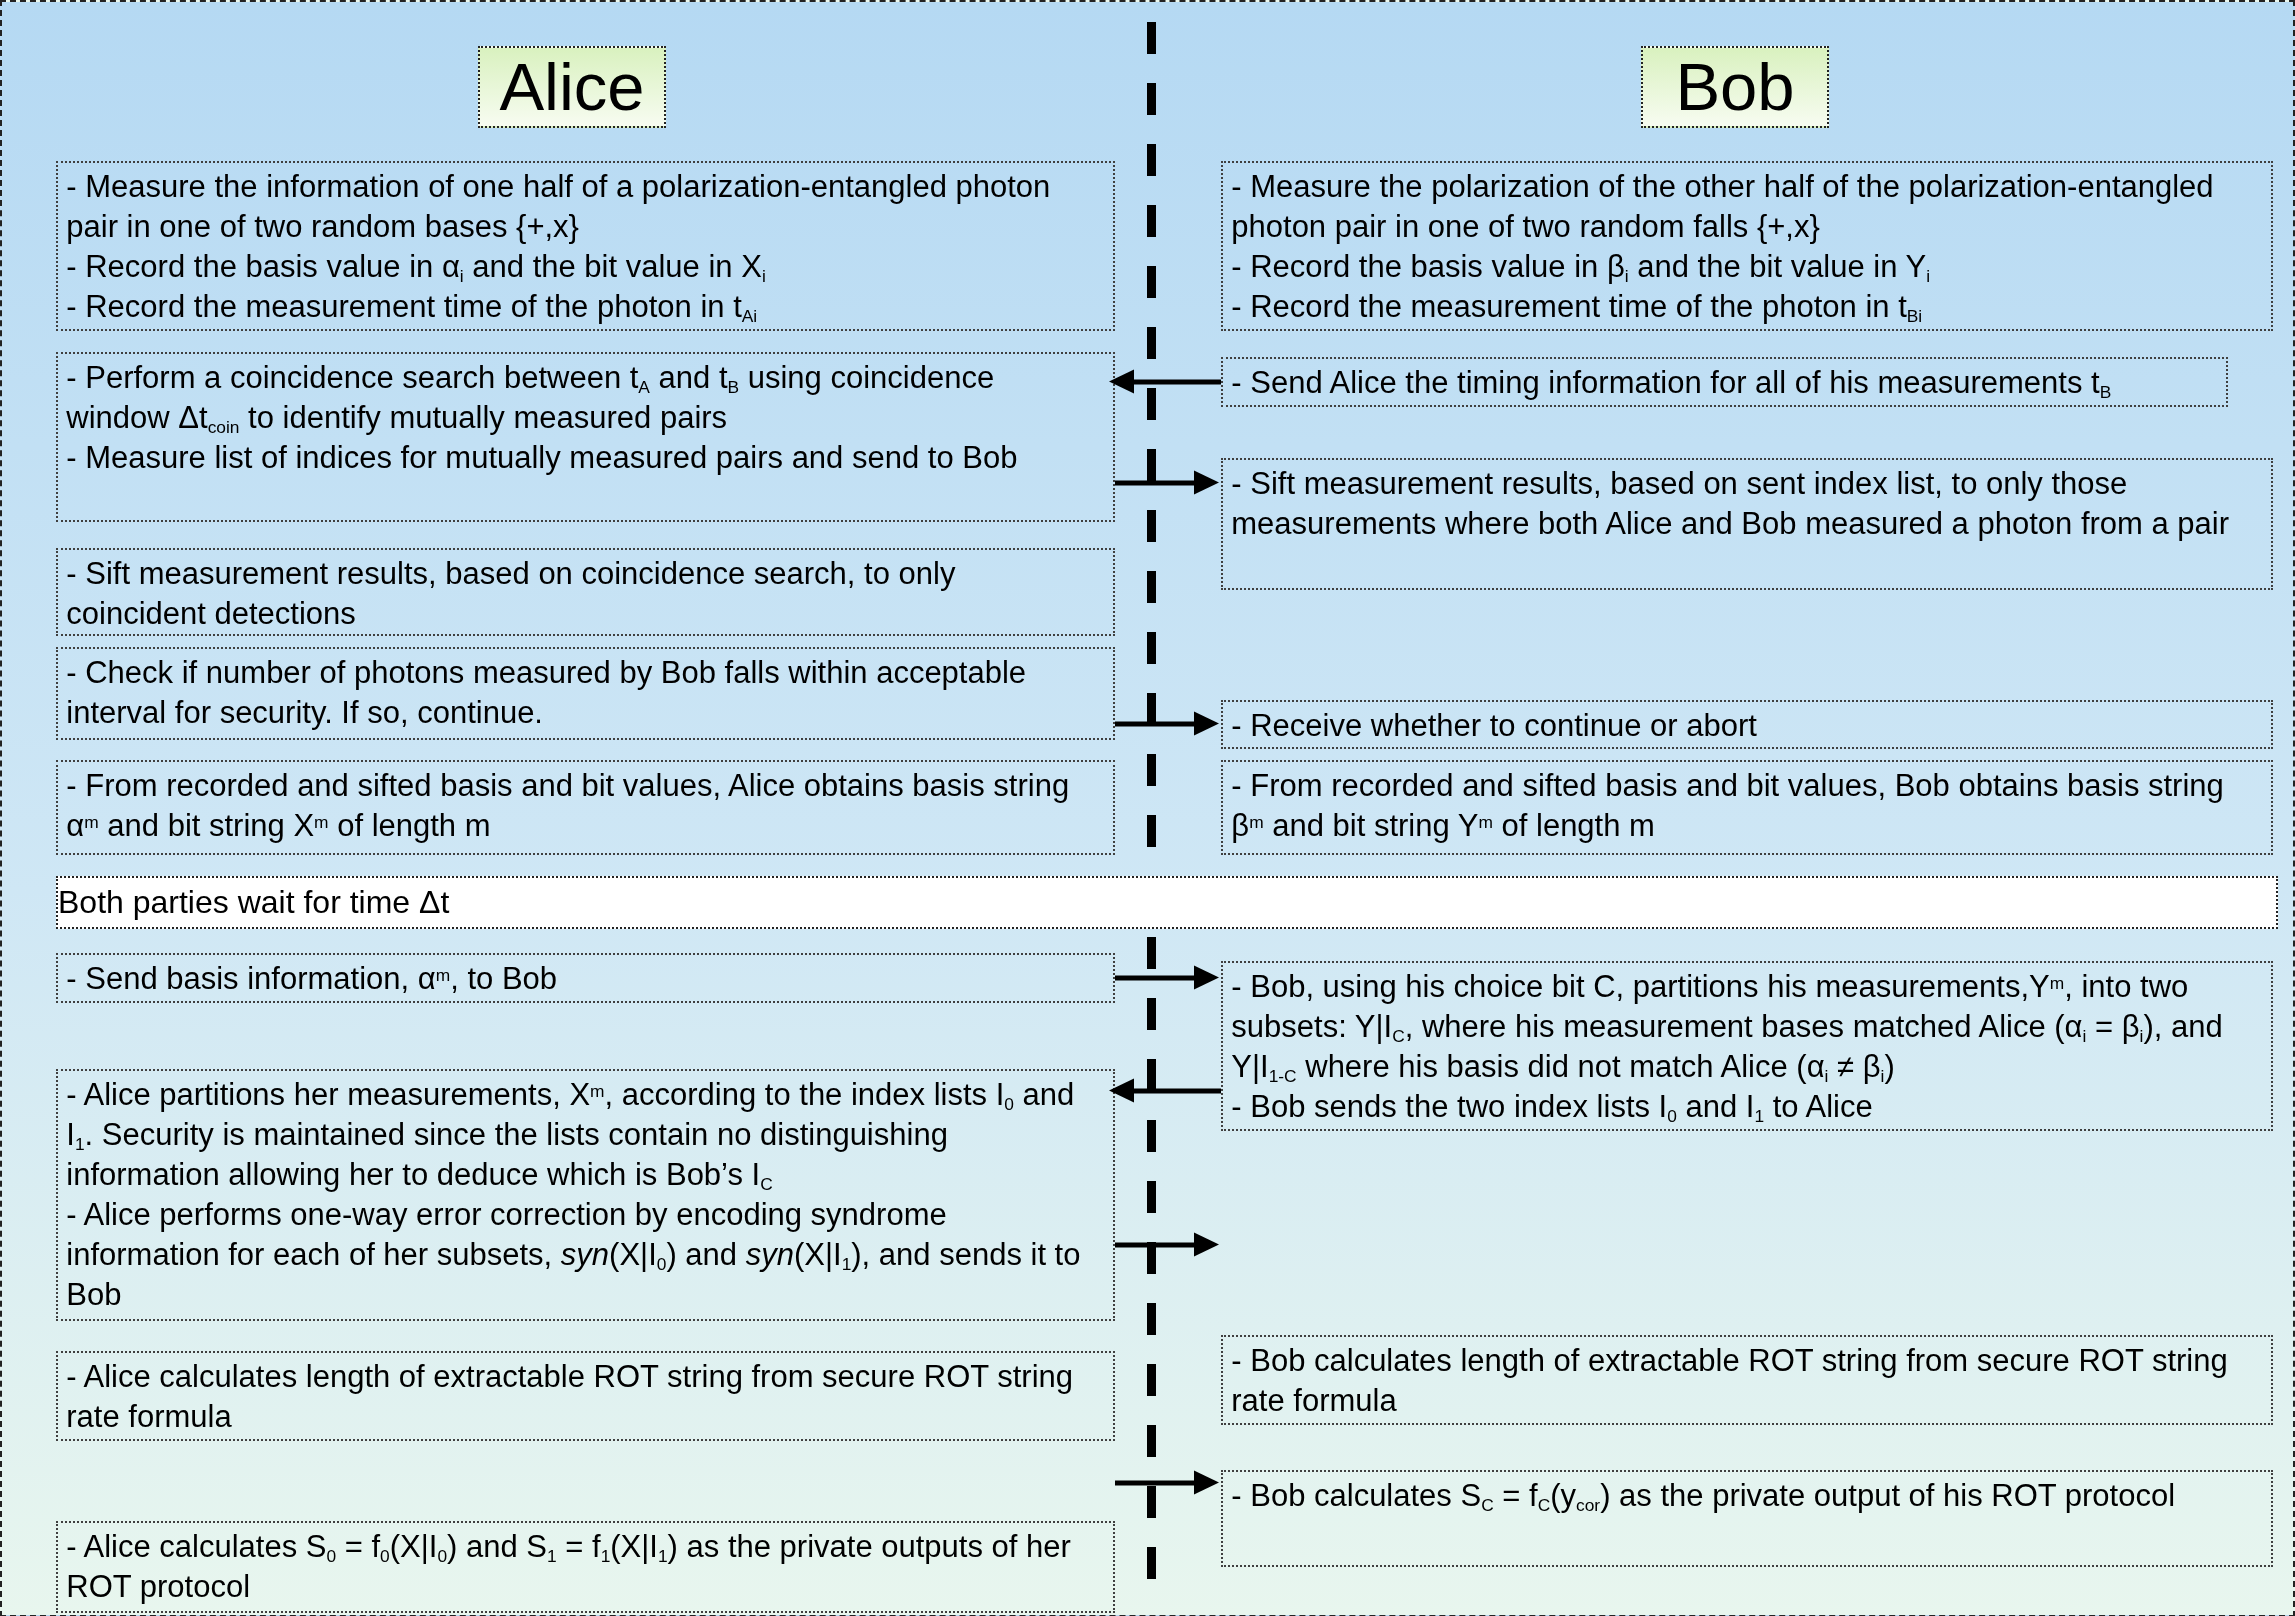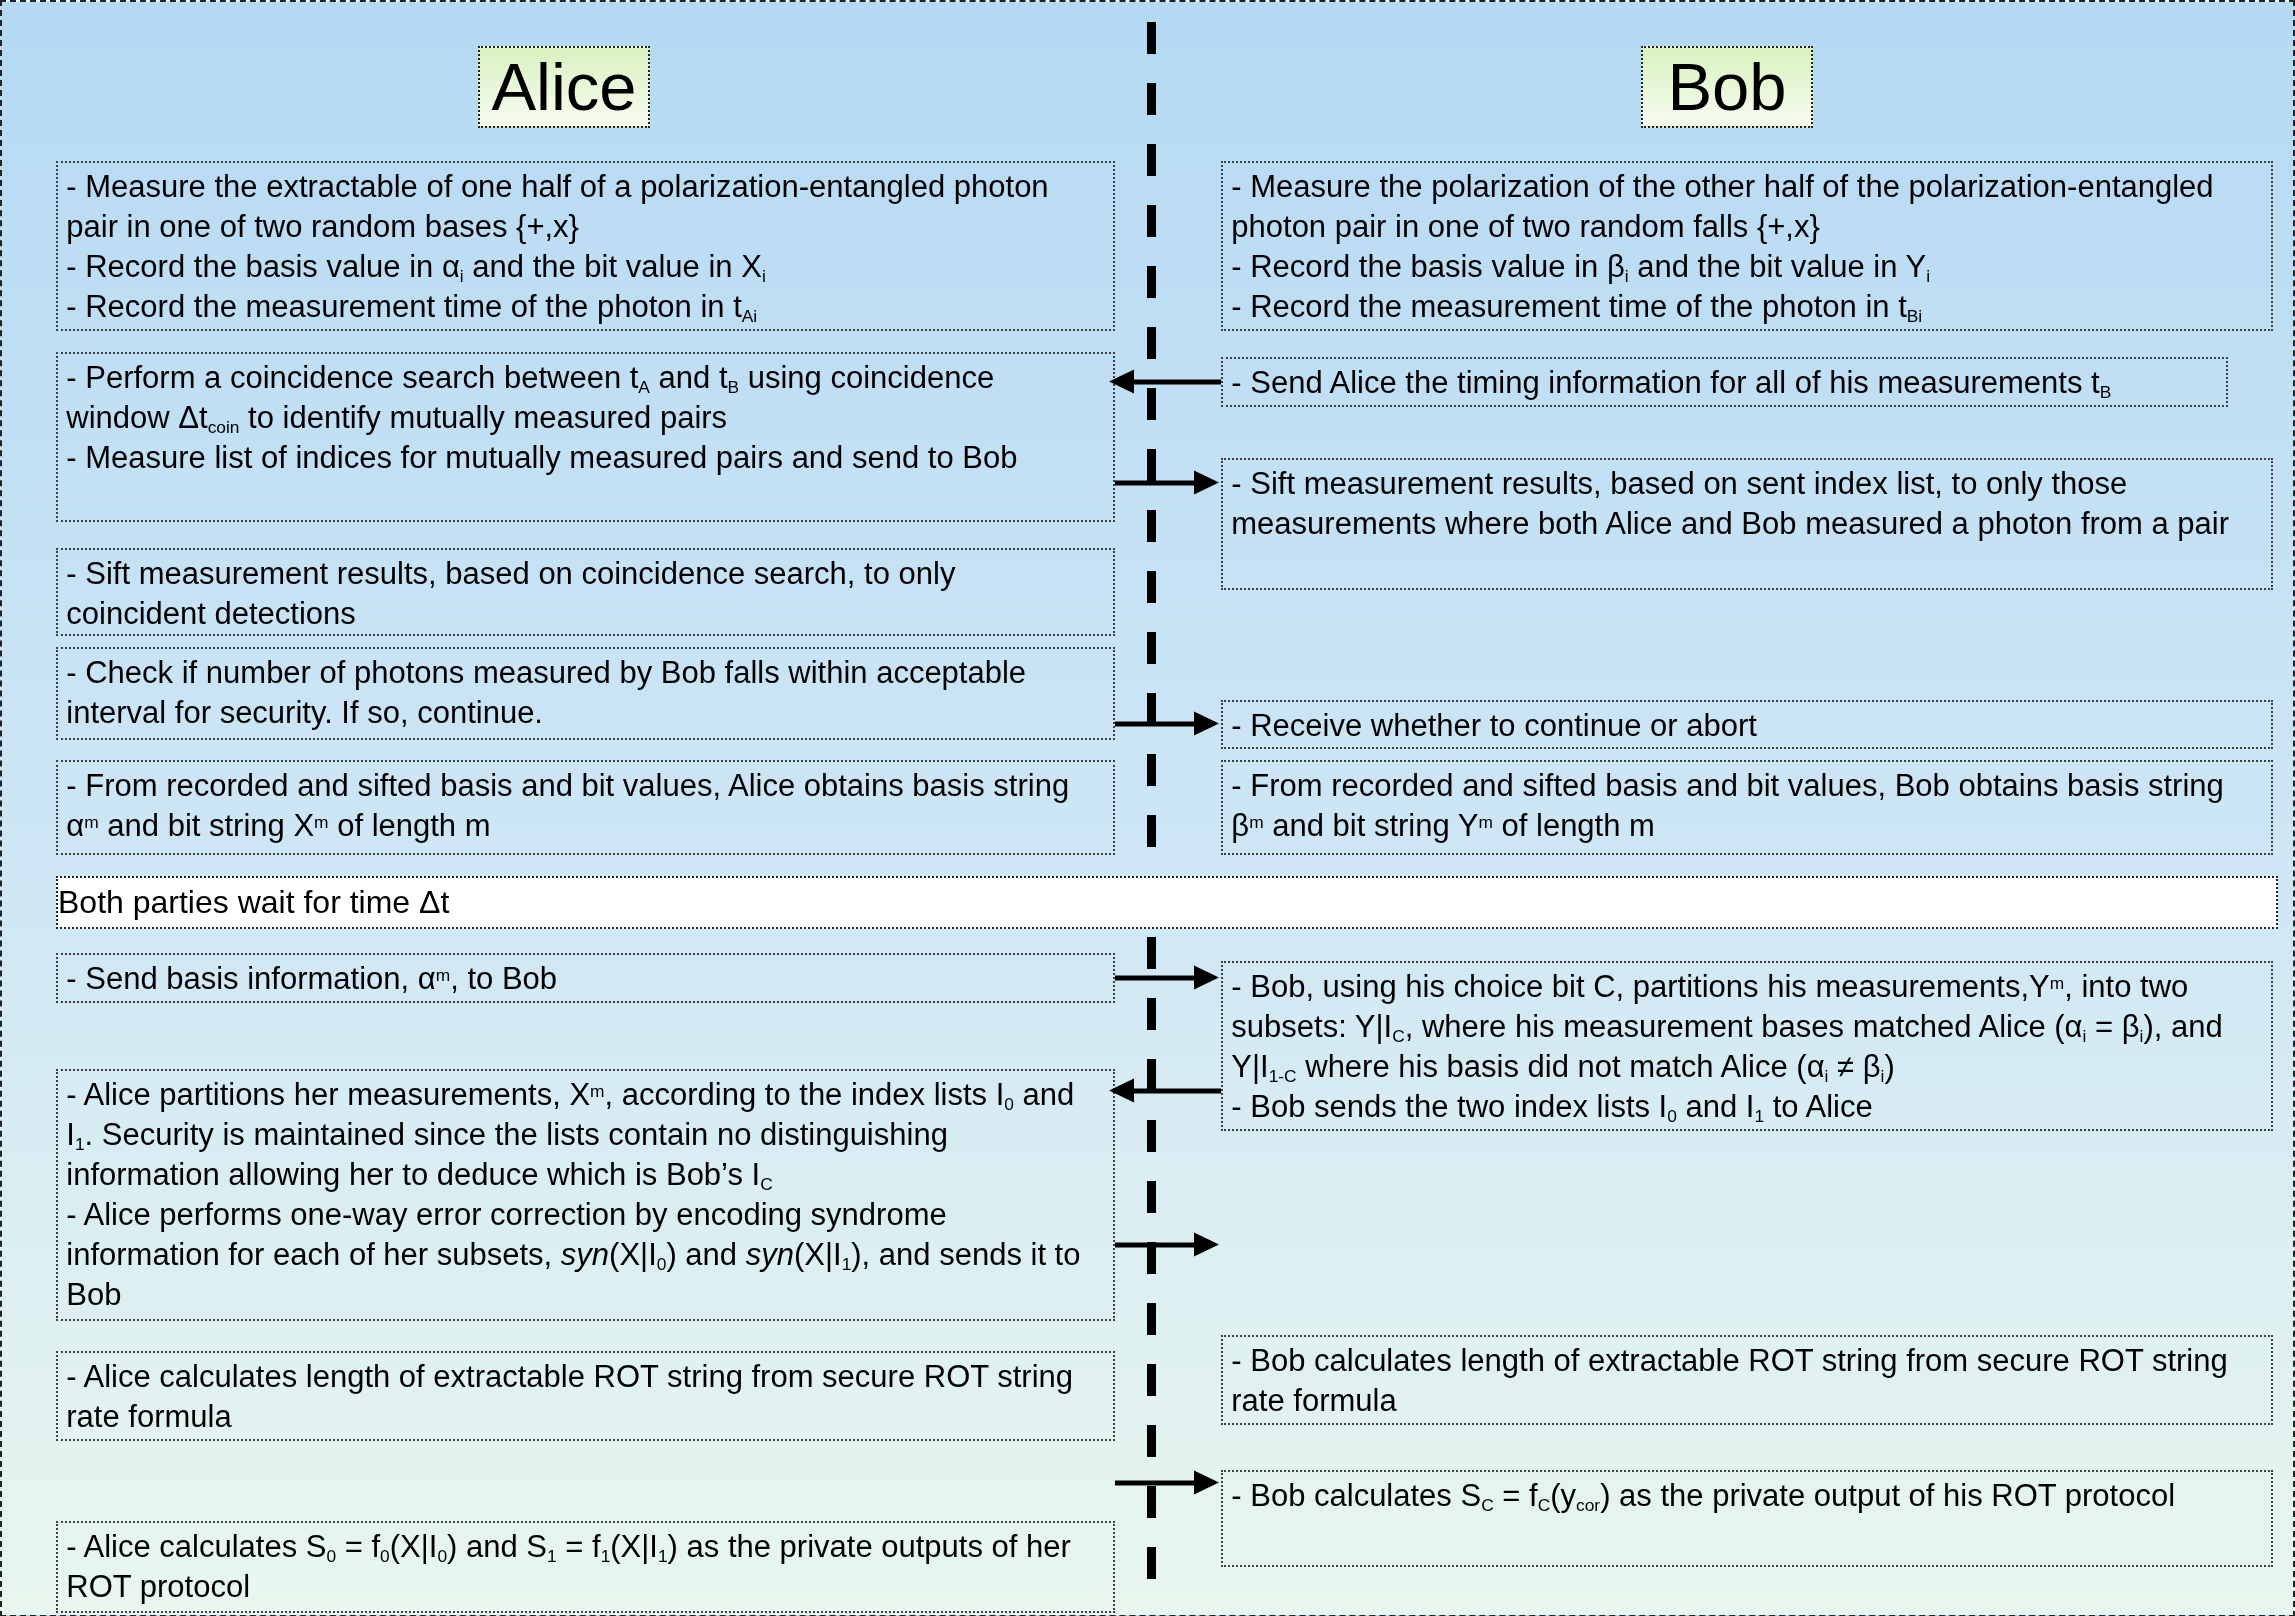--- a/index.html
+++ b/index.html
@@ -9,21 +9,21 @@
     box-sizing:border-box;
     border:2.1px dashed #222222;
     background:linear-gradient(180deg, #b5d9f3 0%, #cfe7f5 55%, #e8f6ee 100%);
     font-family:"Liberation Sans", sans-serif;
     color:#000;
     overflow:hidden;
   }
 
   .title-box {
     position:absolute;
-    top:44px; width:172px; height:82px;
+    top:44px; width:188px; height:82px;
     box-sizing:border-box;
     border:2.1px dotted #222;
     background:linear-gradient(180deg, #d9f1bf 0%, #f7fcf1 100%);
     text-align:center;
     font-size:67px; line-height:78px;
   }
   #alice-title { left:476px; }
   #bob-title   { left:1639px; }
 
   .box {
@@ -68,21 +68,21 @@
 <body>
 
 <div id="canvas">
 
   <div class="title-box" id="alice-title">Alice</div>
   <div class="title-box" id="bob-title">Bob</div>
 
   <div id="divider"></div>
 
   <div class="box alice-col" style="top:159px;height:170px">
-      <div class="line">- Measure the extractable of one half of a polarization-entangled photon pair in one of two random bases {+,x}</div>
+      <div class="line">- Measure the information of one half of a polarization-entangled photon pair in one of two random bases {+,x}</div>
       <div class="line">- Record the basis value in α<sub>i</sub> and the bit value in X<sub>i</sub></div>
       <div class="line">- Record the measurement time of the photon in t<sub>Ai</sub></div>
     </div>
   <div class="box alice-col" style="top:350px;height:170px">
       <div class="line">- Perform a coincidence search between t<sub>A</sub> and t<sub>B</sub> using coincidence window Δt<sub>coin</sub> to identify mutually measured pairs</div>
       <div class="line">- Measure list of indices for mutually measured pairs and send to Bob</div>
     </div>
   <div class="box alice-col" style="top:546px;height:88px">
       <div class="line">- Sift measurement results, based on coincidence search, to only coincident detections</div>
     </div>

